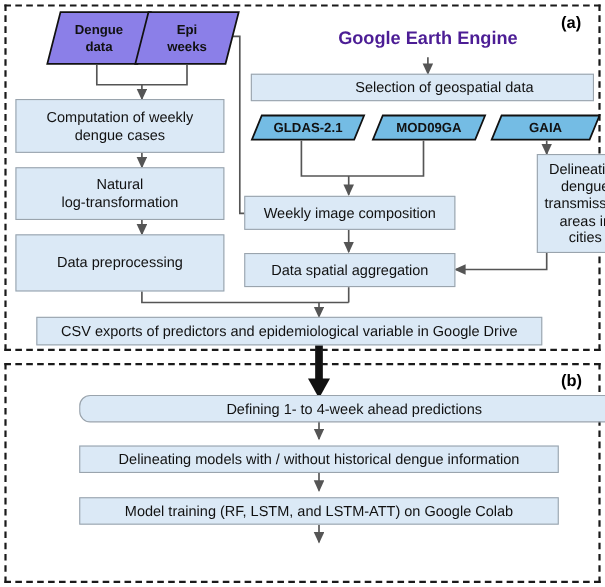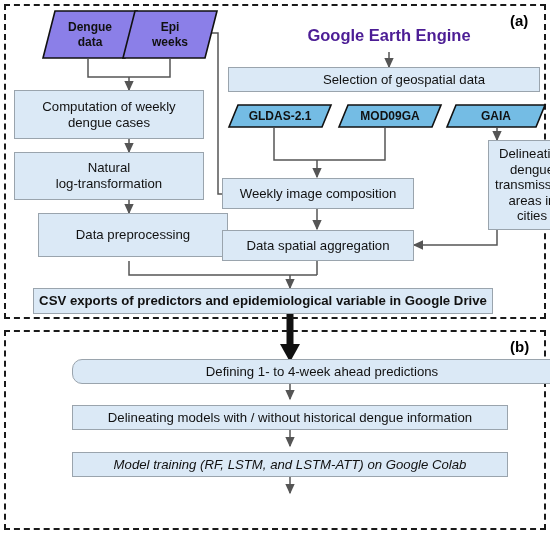--- a/index.html
+++ b/index.html
@@ -92,21 +92,21 @@
         <polygon points="13,1 95,1 83,48 1,48" fill="#8b7fe8" stroke="#111" stroke-width="1.6"></polygon>
       </svg>
     <div class="para-label" style="white-space:pre-line;">Epi
 weeks</div>
   </div>
 
   <div class="box" style="left:14px;top:90px;width:190px;height:49px;white-space:pre-line;">Computation of weekly
 dengue cases</div>
   <div class="box" style="left:14px;top:152px;width:190px;height:48px;white-space:pre-line;">Natural
 log-transformation</div>
-  <div class="box" style="left:14px;top:213px;width:190px;height:44px;margin-left:24px;">Data preprocessing</div>
+  <div class="box" style="left:14px;top:213px;width:190px;height:52px;">Data preprocessing</div>
 
   <div class="gee-title" style="left:228px;top:26px;width:322px;">Google Earth Engine</div>
 
   <div class="box" style="left:228px;top:67px;width:312px;height:25px;padding-left:44px;">Selection of geospatial data</div>
 
   <div class="para-wrap" style="left:228px;top:104px;width:104px;height:24px;">
     <svg width="104" height="24" viewBox="0 0 104 24">
         <polygon points="10,1 103,1 94,23 1,23" fill="#74bce4" stroke="#111" stroke-width="1.6"></polygon>
       </svg>
     <div class="para-label">GLDAS-2.1</div>
@@ -125,22 +125,22 @@
   </div>
 
   <div class="box" style="left:222px;top:178px;width:192px;height:31px;">Weekly image composition</div>
   <div class="box" style="left:222px;top:230px;width:192px;height:31px;">Data spatial aggregation</div>
 
   <div class="box" style="left:452px;top:140px;width:88px;height:90px;white-space:pre-line;margin-left:36px;">Delineating
 dengue
 transmission
 areas in cities</div>
 
-  <div class="box" style="left:33px;top:288px;width:460px;height:26px;font-weight:bold;">CSV exports of predictors and epidemiological variable in Google Drive</div>
+  <div class="box" style="left:33px;top:288px;width:460px;height:26px;">CSV exports of predictors and epidemiological variable in Google Drive</div>
 
   <div class="panel" id="panel-b"></div>
   <div class="panel-tag" style="left:510px;top:338px;">(b)</div>
 
   <div class="box" style="left:72px;top:359px;width:500px;height:25px;border-radius:10px;">Defining 1- to 4-week ahead predictions</div>
   <div class="box" style="left:72px;top:405px;width:436px;height:25px;">Delineating models with / without historical dengue information</div>
-  <div class="box" style="left:72px;top:452px;width:436px;height:25px;font-style:italic;">Model training (RF, LSTM, and LSTM-ATT) on Google Colab</div>
+  <div class="box" style="left:72px;top:452px;width:436px;height:25px;">Model training (RF, LSTM, and LSTM-ATT) on Google Colab</div>
 
 </div>
 
 </body></html>

